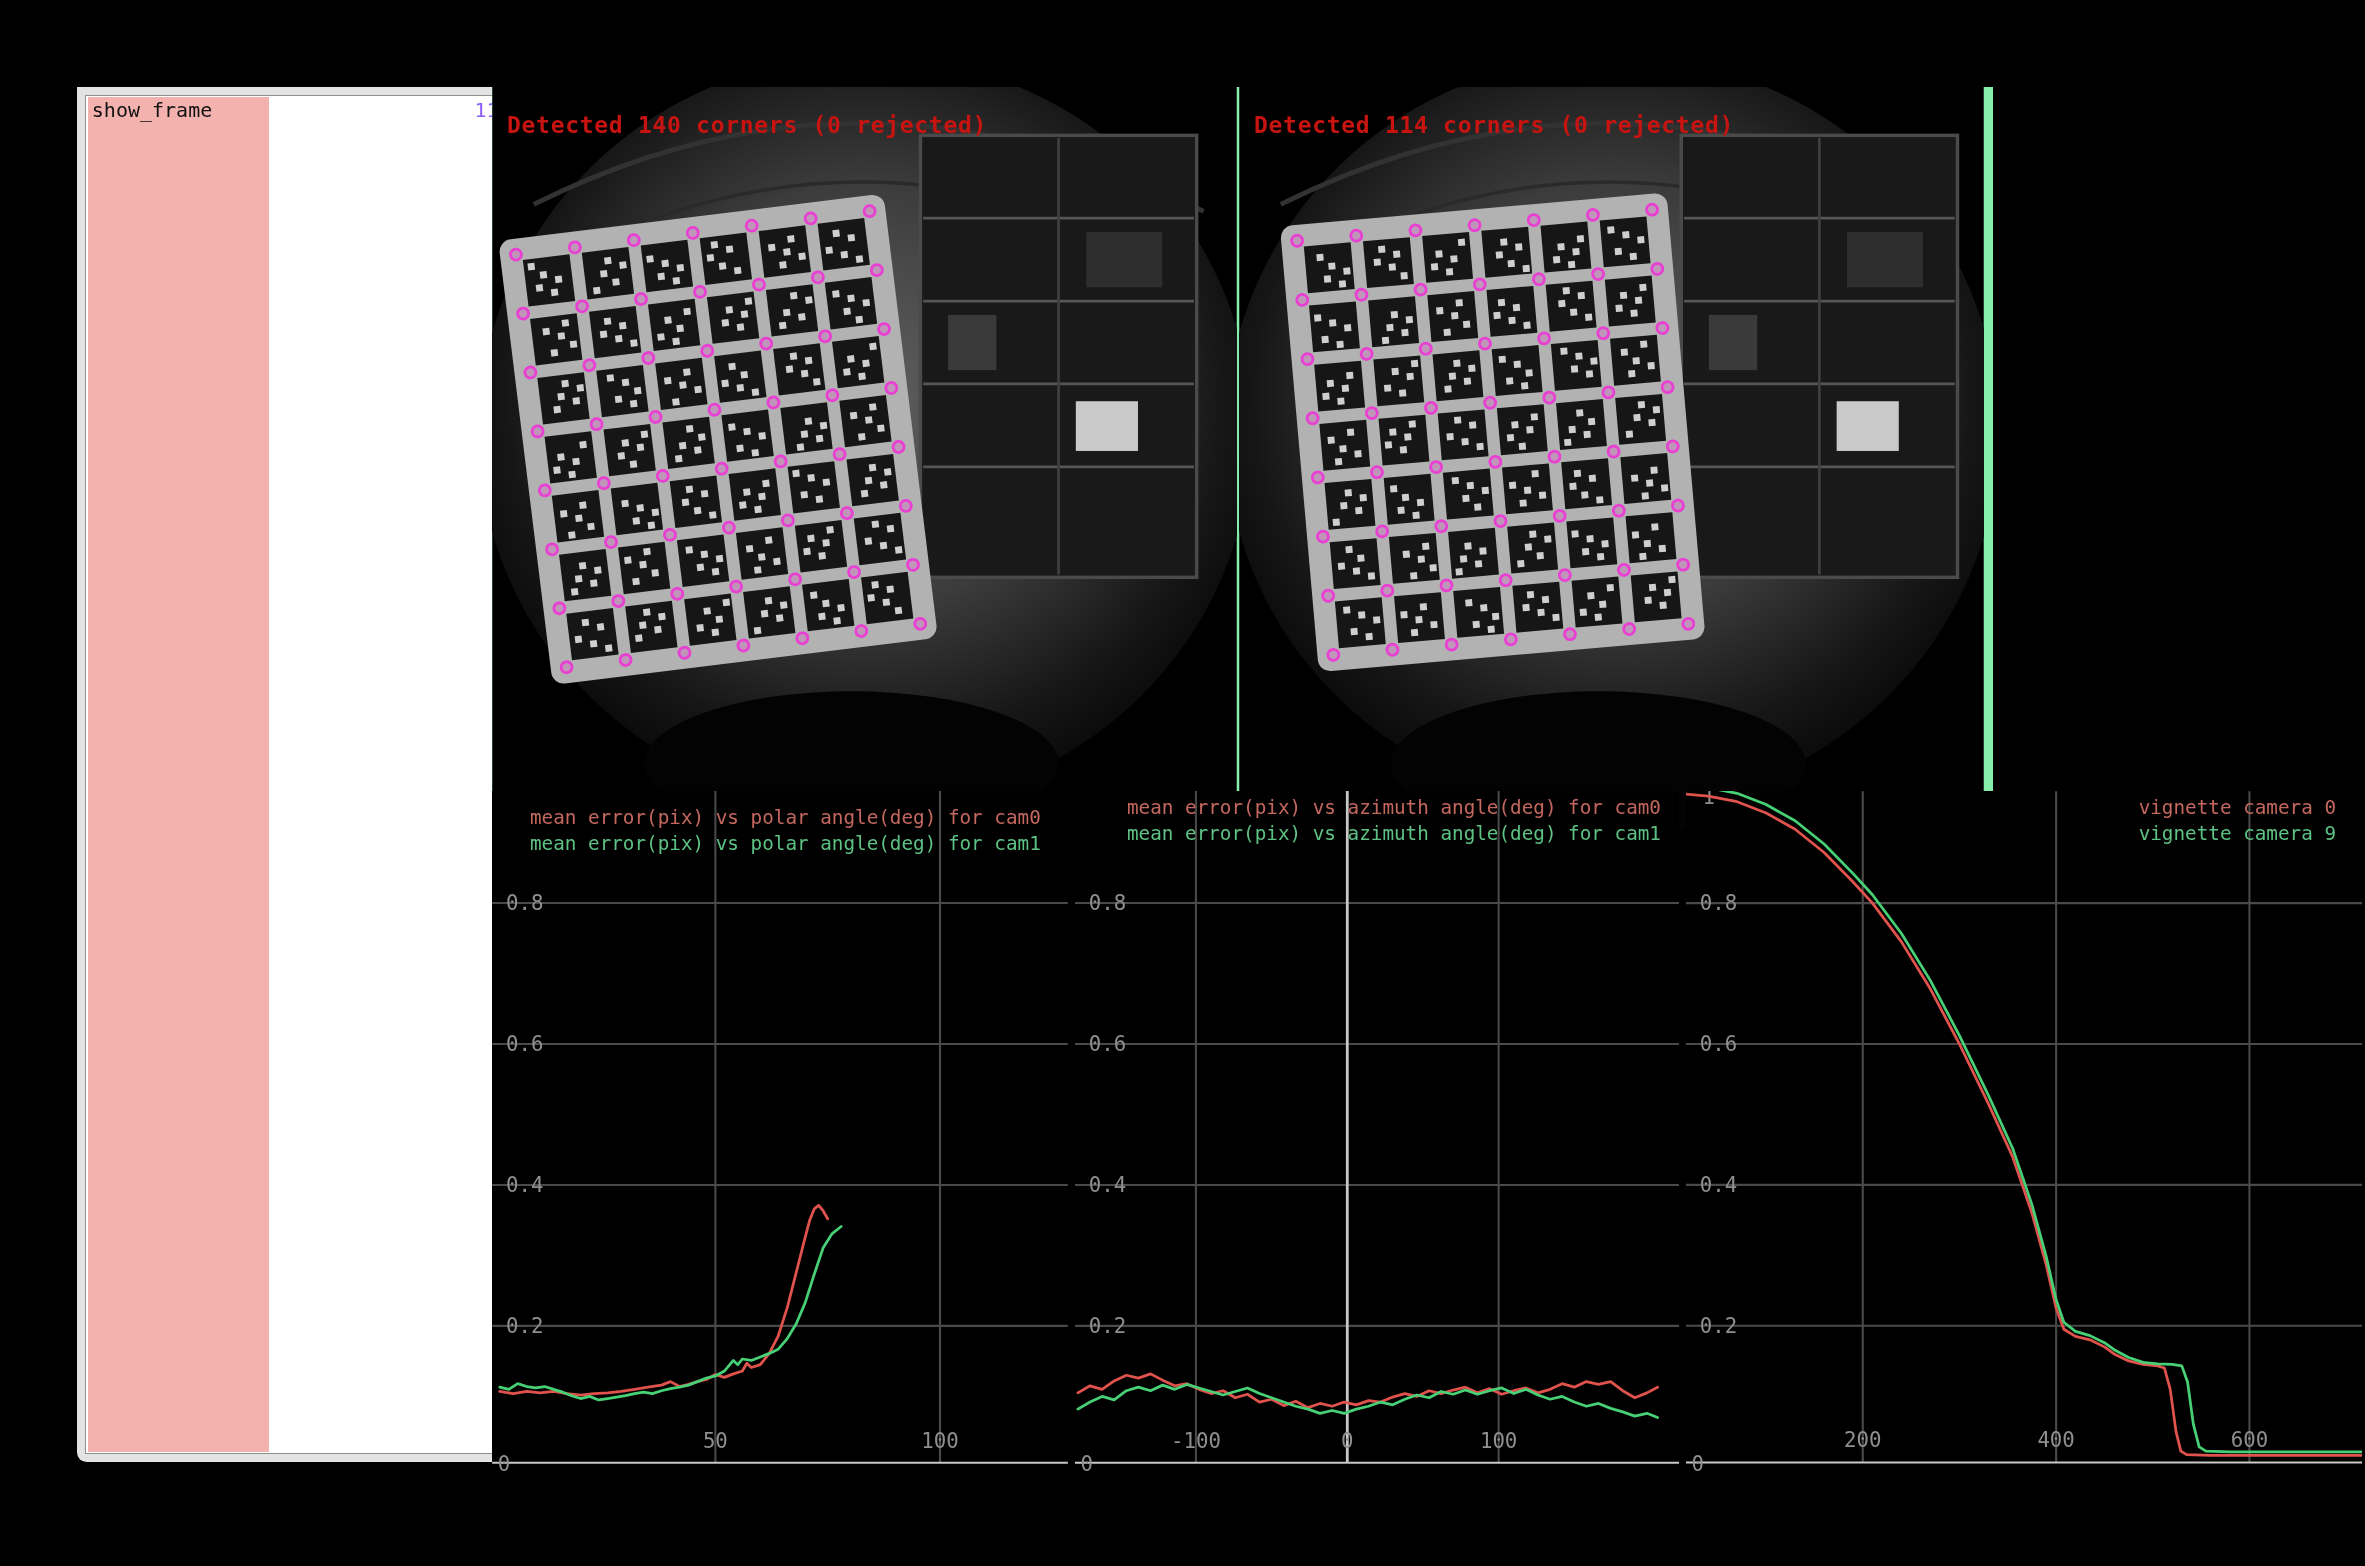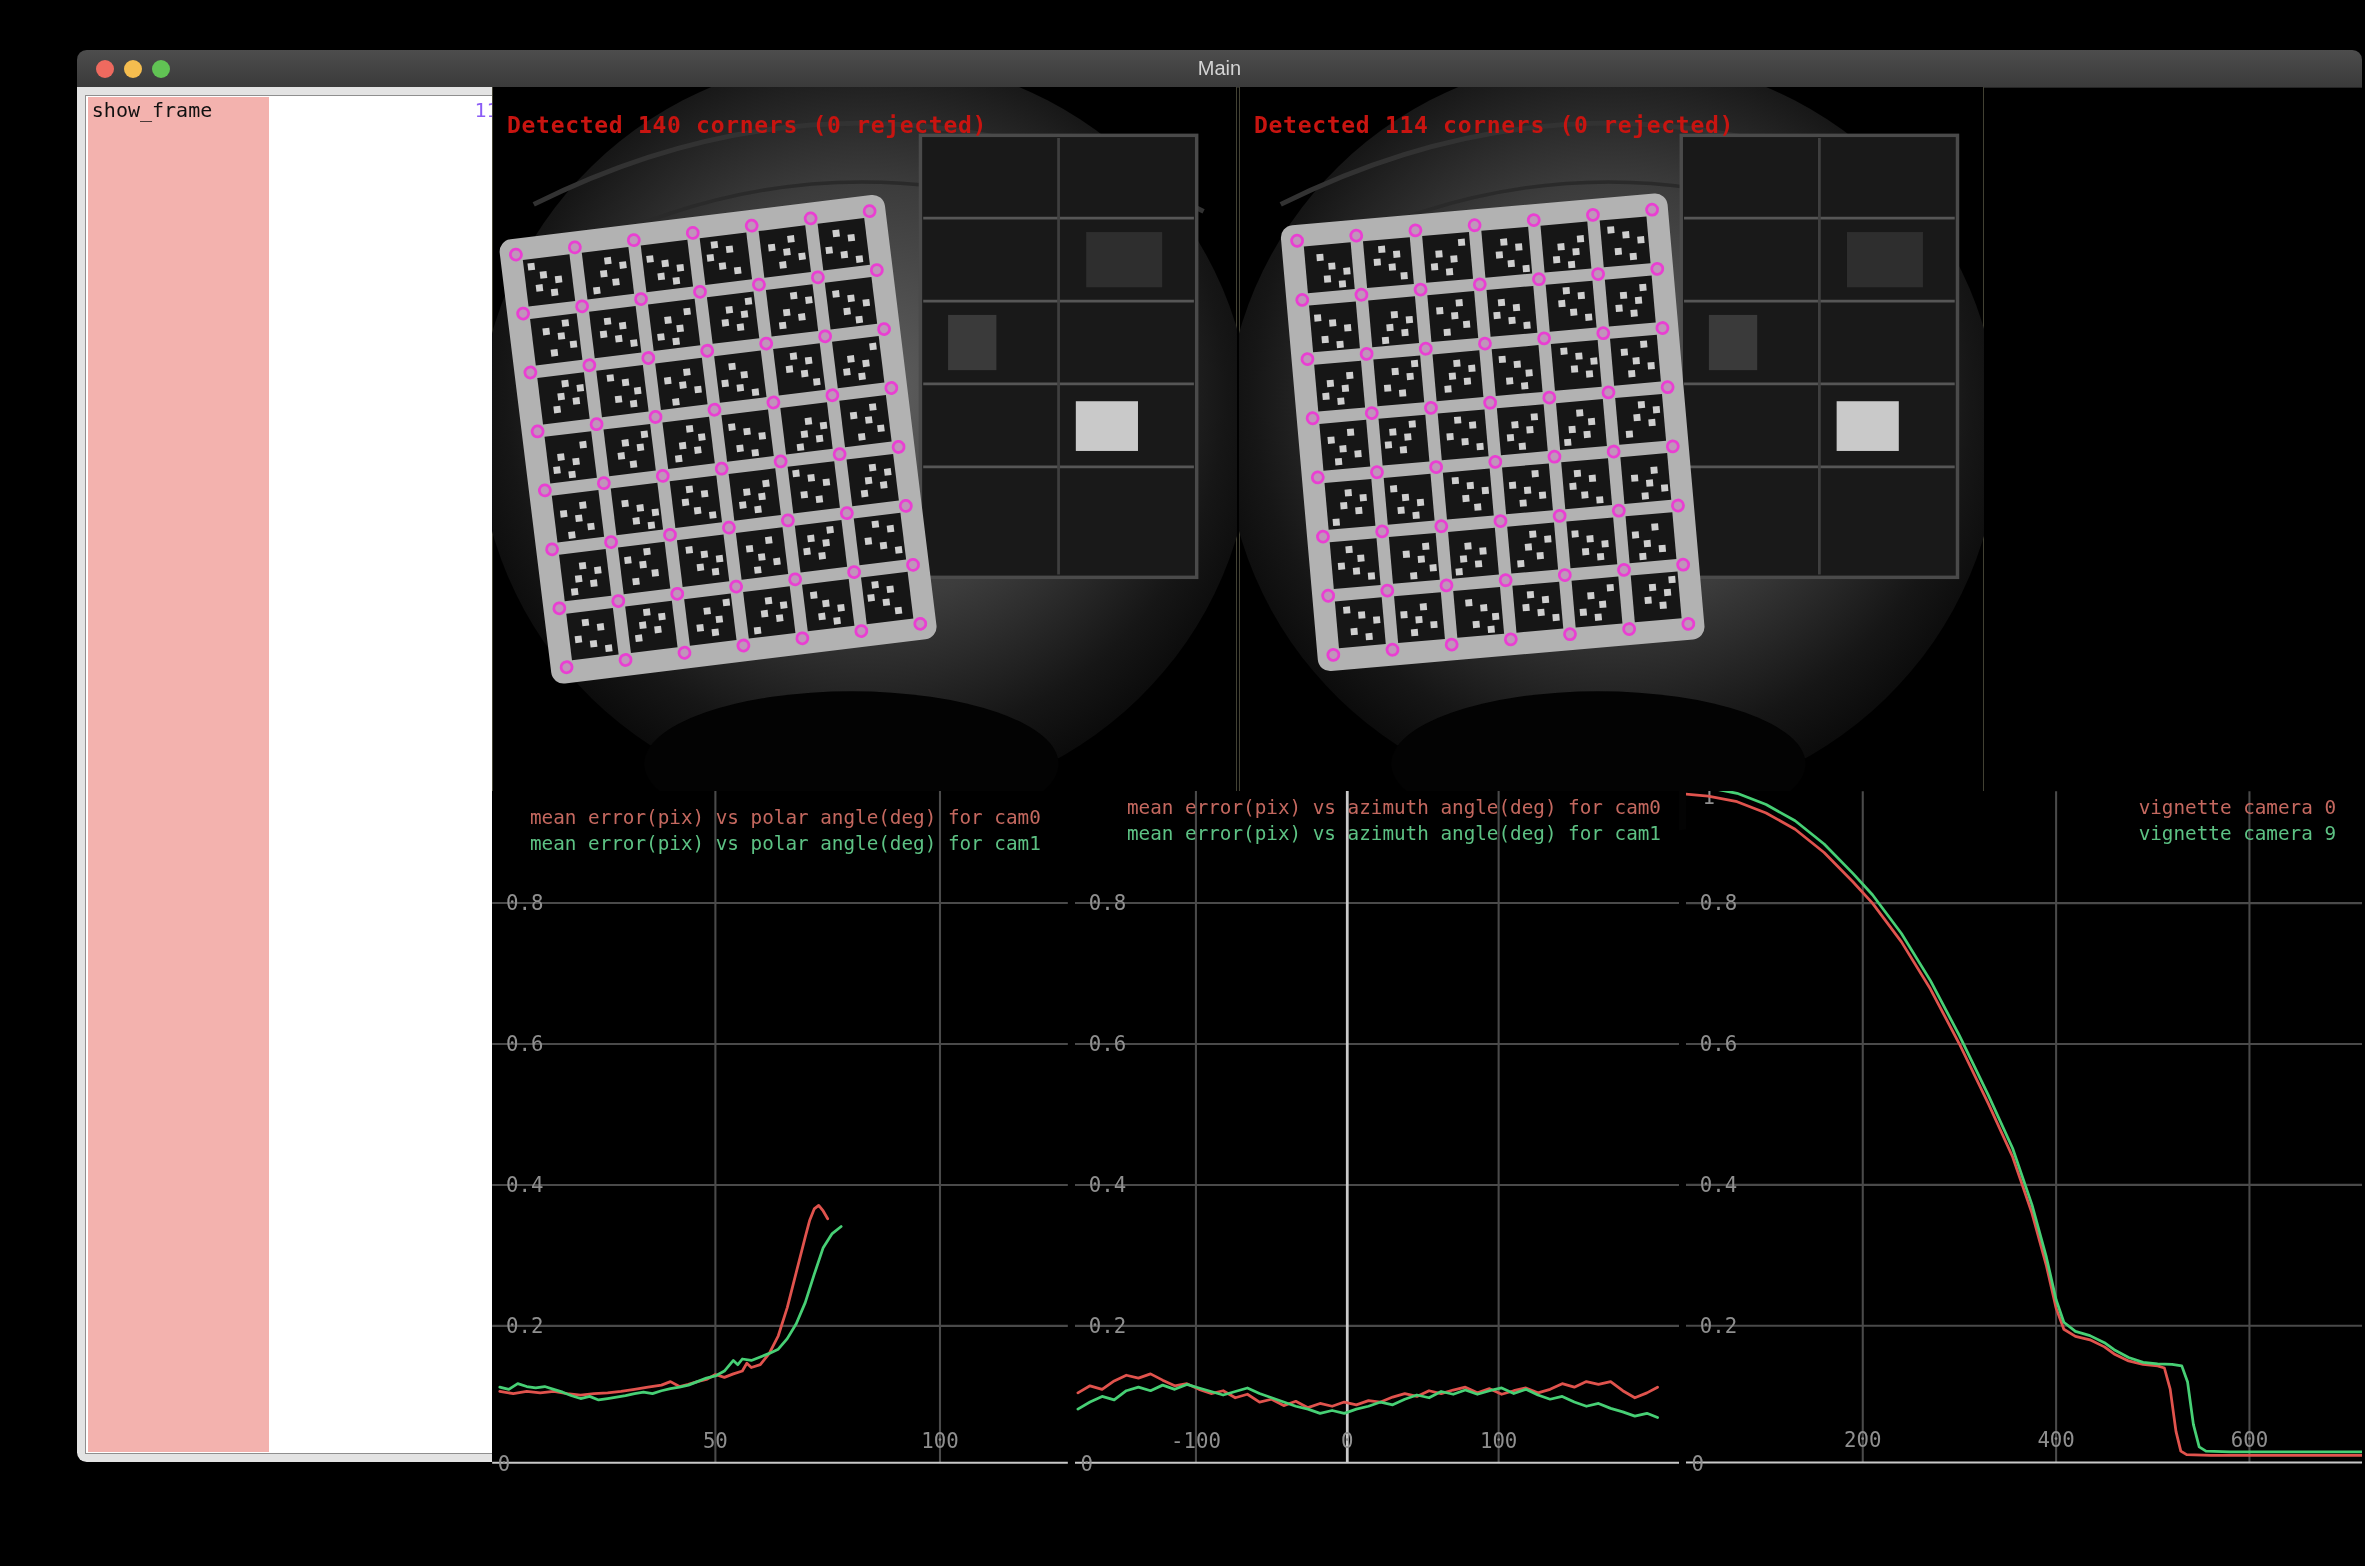--- a/index.html
+++ b/index.html
@@ -20,41 +20,35 @@
   
   #sidebar{left:0;top:37px;width:450px;height:1375px;background:#e3e3e3;
            border-radius:0 0 0 9.7px;padding:7.6px 8.3px;box-sizing:border-box;}
   .row{position:relative;height:30px;margin-bottom:7.6px;}
   .field{background:#fff;border:1.4px solid #8f8f8f;box-sizing:border-box;height:100%;}
   .field .fill{position:absolute;left:1.4px;top:1.4px;bottom:1.4px;background:#f3b2ae;}
   .field .lbl{position:absolute;left:5.5px;top:0;line-height:28px;font-size:20px;color:#111;}
   .field .val{position:absolute;right:7px;top:0;line-height:28px;font-size:20px;color:#8b5cf6;}
   .checkrow{display:flex;align-items:center;height:100%;}
   
-  .cam{top:37px;width:745px;height:750px;background:#fef9c3;overflow:hidden;}
+  .cam{top:37px;width:745px;height:750px;background:#86efac;overflow:hidden;padding-left:9px;}
   #cam0{left:415px;} #cam1{left:1162px;}
   .cam svg{position:absolute;left:0;top:0;}
   .status{position:absolute;left:15px;top:25px;font-size:23px;font-weight:700;
           letter-spacing:0.7px;white-space:pre;}
   
   .plot{top:741px;height:698px;background:#000;}
   .legend{position:absolute;font-size:19.3px;line-height:25.6px;white-space:pre;}
   text{font-family:"DejaVu Sans Mono","Liberation Mono",monospace;}
 </style>
 </head>
 <body>
 
 <div class="abs" id="window">
 
-  <div class="abs" id="titlebar">
-    <span class="light" id="light-close"></span>
-    <span class="light" id="light-min"></span>
-    <span class="light" id="light-zoom"></span>
-    <div id="window-title">Main</div>
-  </div>
 
   <aside class="abs" id="sidebar">
       <div class="row field">
     <div class="fill" style="width: 42%;"></div>
     <span class="lbl">show_frame</span>
     <span class="val">112</span>
   </div>
       <div class="row checkrow">
     
     

